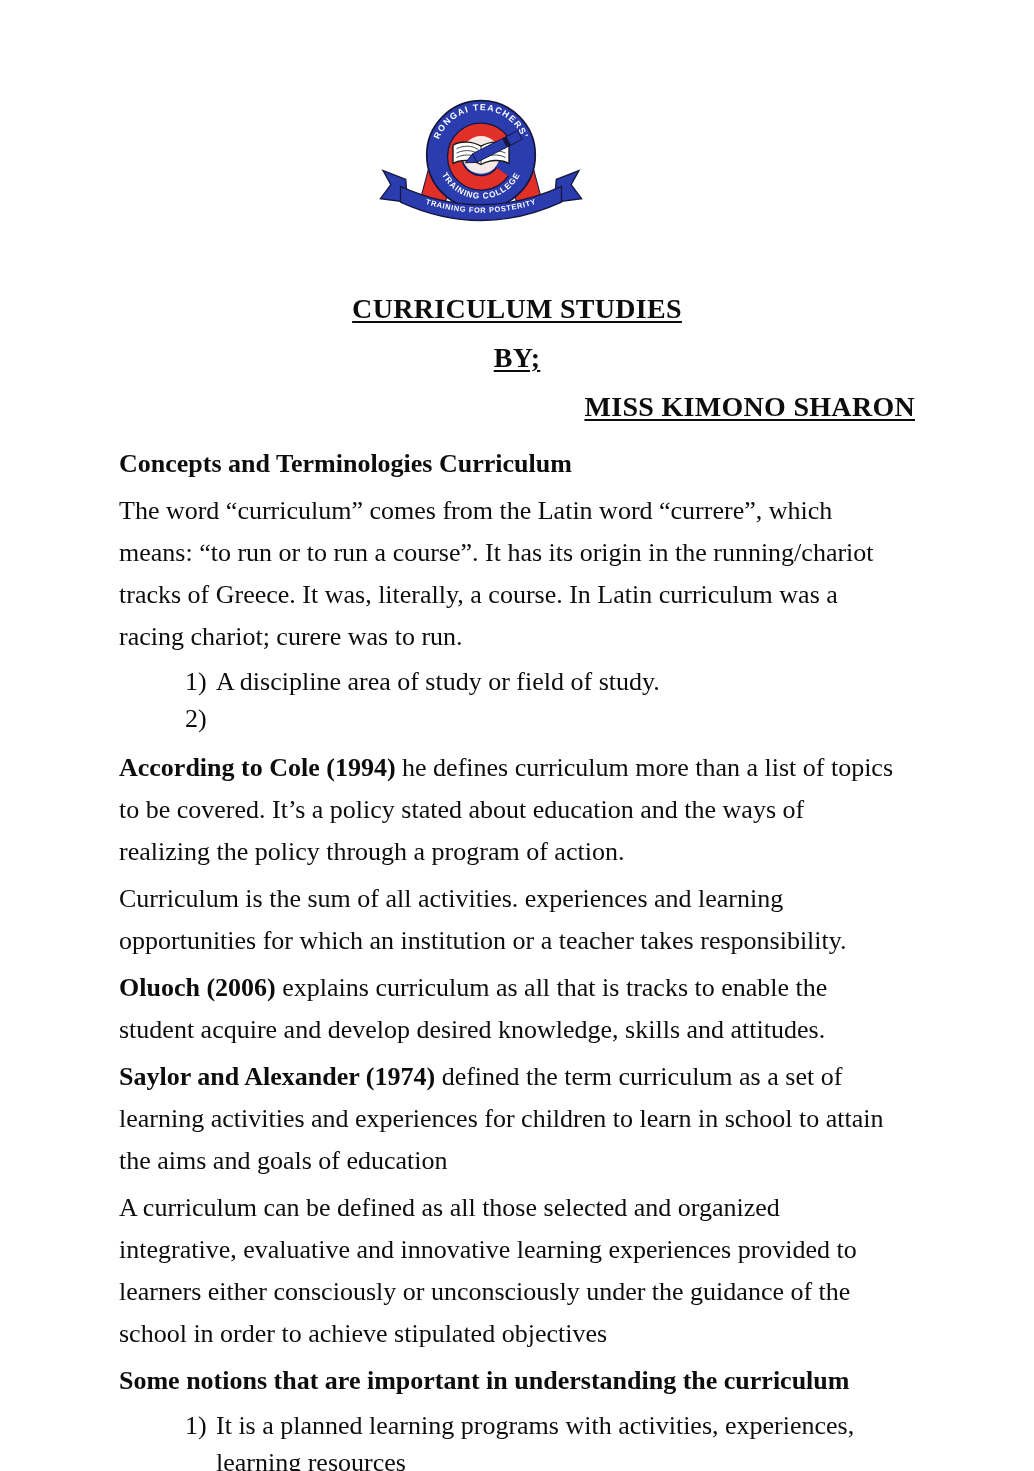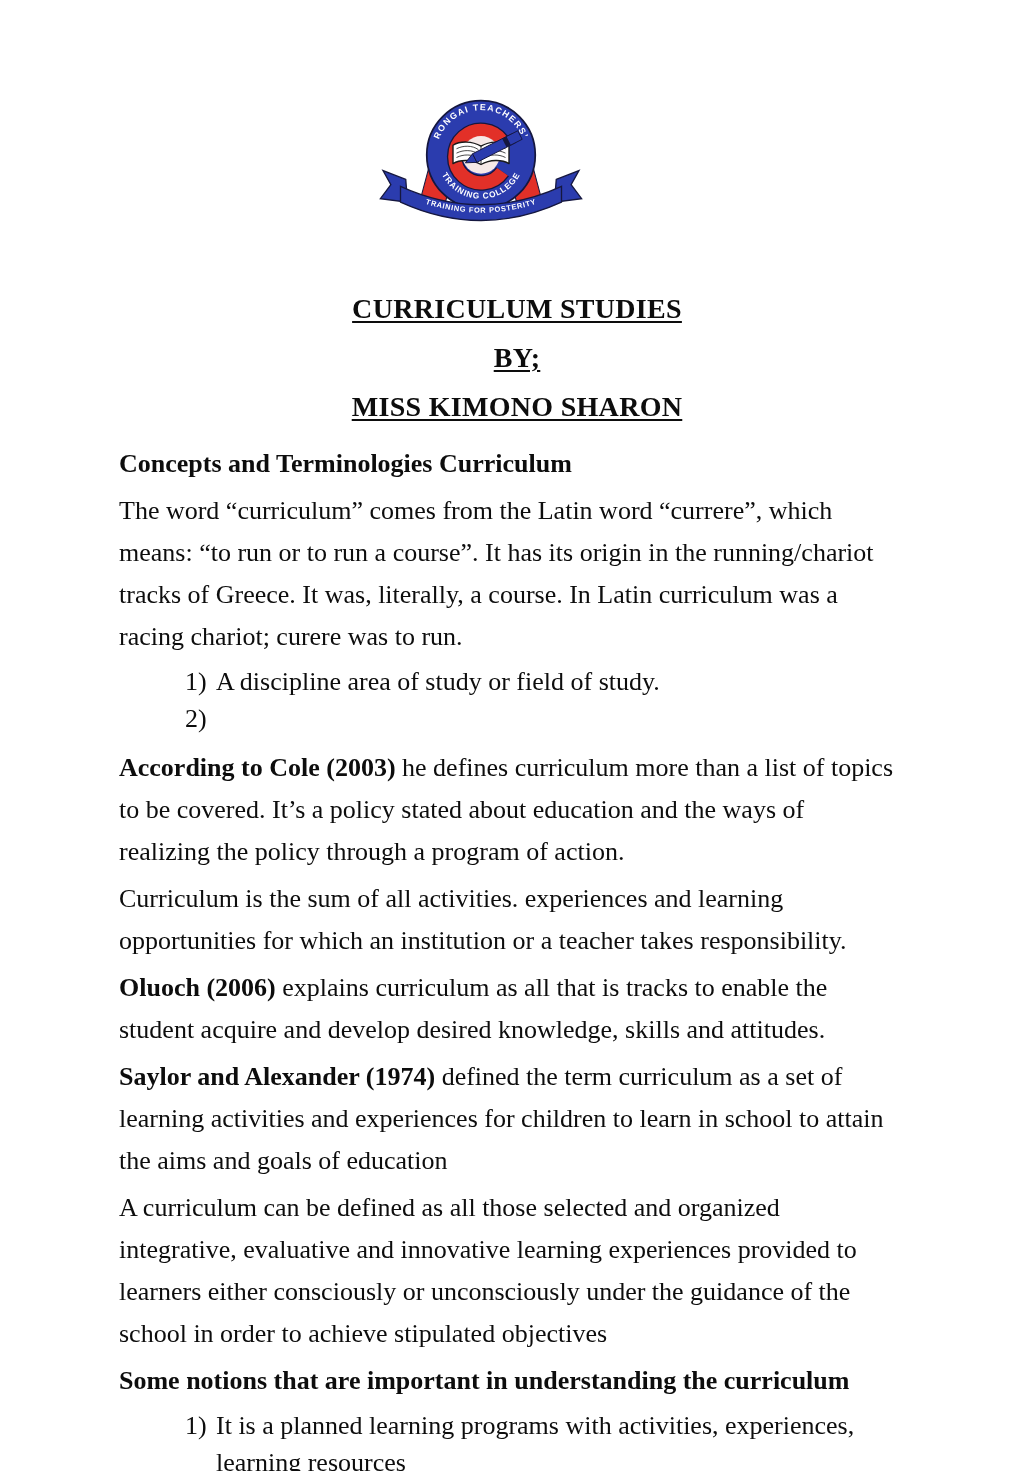--- a/index.html
+++ b/index.html
@@ -36,21 +36,21 @@
   .title-line {
     font-size: 28px;
     font-weight: bold;
     text-decoration: underline;
     text-decoration-thickness: 2px;
     text-underline-offset: 3px;
     line-height: 20px;
     margin: 0 0 29px 0;
     letter-spacing: 0.3px;
   }
-  .title-line:last-child { margin-bottom: 0; }
+  .title-line:last-child { margin-bottom: 0; text-align: right; }
   
   .doc-body { margin-top: 26px; font-size: 26px; }
   .doc-heading {
     font-weight: bold;
     line-height: 42px;
     margin: 0 0 5px 0;
   }
   .doc-heading.underlined {
     text-decoration-thickness: 2px;
     text-underline-offset: 4px;
@@ -148,21 +148,21 @@
     <div class="num-list">
       <div class="num-list-item">
         <span class="marker">1)</span>
         <span>A discipline area of study or field of study.</span>
       </div>
       <div class="num-list-item">
         <span class="marker">2)</span>
       </div>
     </div>
 
-    <p class="doc-para"><span class="lead-bold">According to Cole (2003)</span><span> he defines curriculum more than a list of topics to be covered. It’s a policy stated about education and the ways of realizing the policy through a program of action.</span></p>
+    <p class="doc-para"><span class="lead-bold">According to Cole (1994)</span><span> he defines curriculum more than a list of topics to be covered. It’s a policy stated about education and the ways of realizing the policy through a program of action.</span></p>
 
     <p class="doc-para">Curriculum is the sum of all activities. experiences and learning opportunities for which an institution or a teacher takes responsibility.</p>
 
     <p class="doc-para"><span class="lead-bold">Oluoch (2006)</span><span> explains curriculum as all that is tracks to enable the student acquire and develop desired knowledge, skills and attitudes.</span></p>
 
     <p class="doc-para"><span class="lead-bold">Saylor and Alexander (1974)</span><span> defined the term curriculum as a set of learning activities and experiences for children to learn in school to attain the aims and goals of education</span></p>
 
     <p class="doc-para">A curriculum can be defined as all those selected and organized integrative, evaluative and innovative learning experiences provided to learners either consciously or unconsciously under the guidance of the school in order to achieve stipulated objectives</p>
 
     <div class="doc-heading underlined">Some notions that are important in understanding the curriculum</div>

